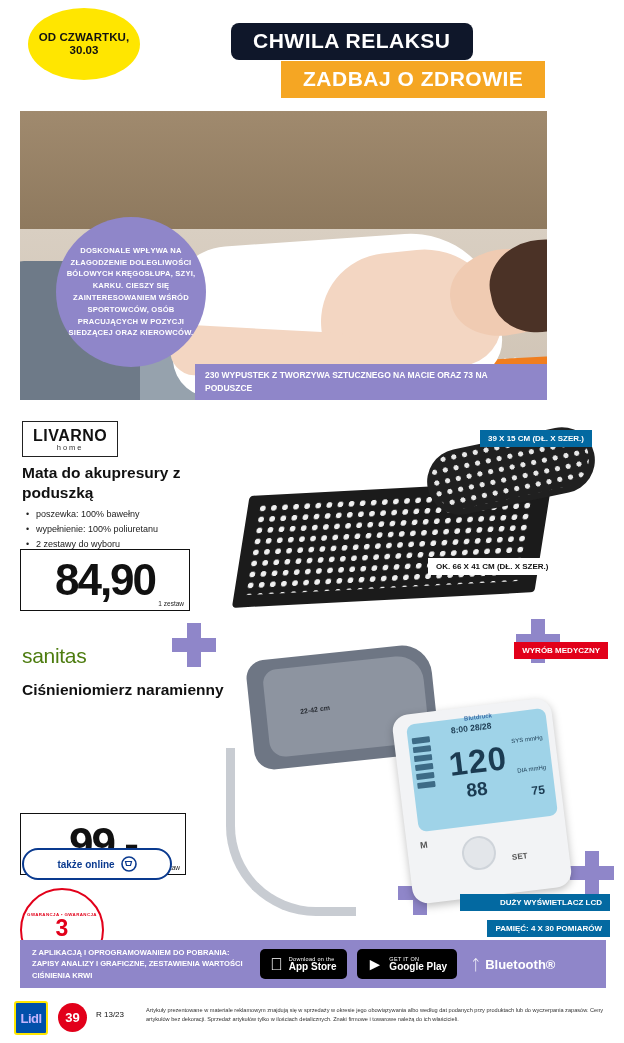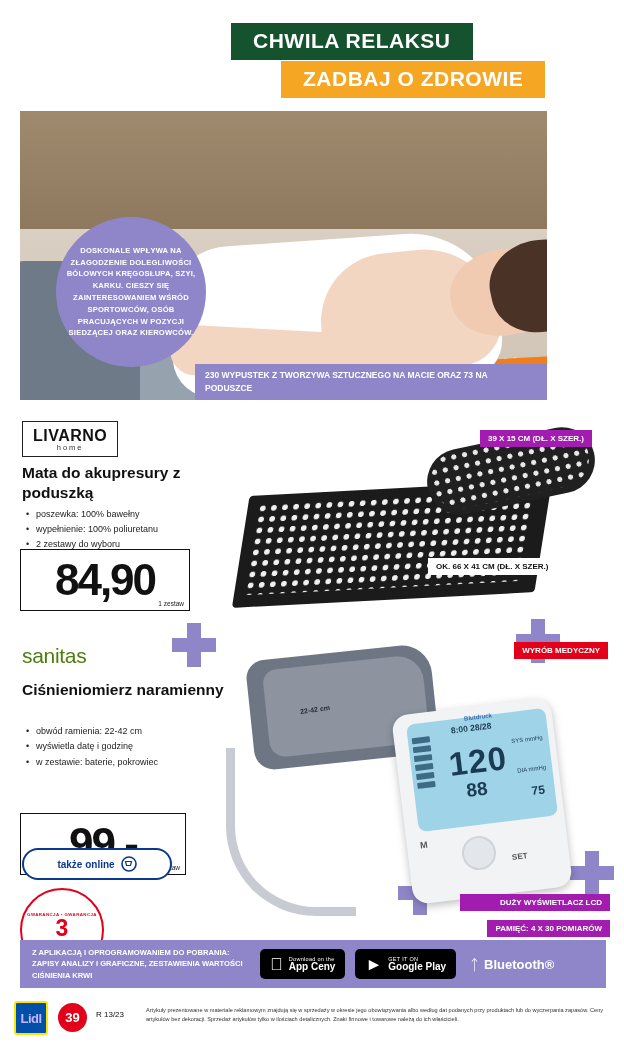--- a/index.html
+++ b/index.html
@@ -19,23 +19,24 @@
     width: 112px; height: 72px;
     background: #ffe600; border-radius: 50%;
     display: flex; flex-direction: column;
     align-items: center; justify-content: center;
     text-align: center; line-height: 1.15;
   }
   .date-badge .l1 { font-size: 11.5px; font-weight: bold; color: #111; letter-spacing: .1px; }
   .date-badge .l2 { font-size: 11.5px; font-weight: bold; color: #111; }
   .banner1 {
     position: absolute; left: 231px; top: 23px;
-    background: #14532d; color: #fff;
+    background: #0f172a; color: #fff;
     font-size: 21px; font-weight: bold; letter-spacing: .5px;
     padding: 6px 22px 7px 22px;
+    border-radius: 8px;
   }
   .banner2 {
     position: absolute; left: 281px; top: 61px;
     background: #f5a623; color: #fff;
     font-size: 21px; font-weight: bold; letter-spacing: .5px;
     padding: 6px 22px 7px 22px;
   }
 
   
   .hero {
@@ -171,21 +172,21 @@
     transform: rotate(-12deg);
   }
   .mat-photo .pillowbig-dots {
     position: absolute; left: 190px; top: 24px; width: 160px; height: 58px;
     background: radial-gradient(#e8e8e8 32%, transparent 34%) 0 0/11px 11px;
     border-radius: 34px;
     transform: rotate(-12deg);
   }
   .tag {
     position: absolute;
-    background: #a21caf; color: #fff;
+    background: #0369a1; color: #fff;
     font-size: 8px; font-weight: bold;
     padding: 4px 8px;
   }
   .tag-dim1 { right: 14px; top: 14px; }
   .tag-dim2 { left: 188px; top: 142px; background: #fff; color: #111; }
 
   
   .sec-bp { position: absolute; left: 0; top: 620px; width: 624px; height: 370px; }
   .plus {
     position: absolute; background: #8f86c9;
@@ -345,20 +346,24 @@
     display: flex; align-items: center; justify-content: center;
     font-size: 13px; font-weight: bold;
   }
   .refcode { position: absolute; left: 96px; top: 15px; font-size: 8px; color: #111; }
   .legal { position: absolute; left: 146px; top: 11px; width: 466px; font-size: 5.6px; color: #333; line-height: 1.6; }
 </style>
 </head>
 <body>
 
 <div class="header">
+  <div class="date-badge">
+    <div class="l1">OD CZWARTKU,</div>
+    <div class="l2">30.03</div>
+  </div>
   <div class="banner1">CHWILA RELAKSU</div>
   <div class="banner2">ZADBAJ O ZDROWIE</div>
 </div>
 
 <div class="hero">
   <div class="wall"></div>
   <div class="floor"></div>
   <div class="sofa"></div>
   <div class="sofa2"></div>
   <div class="mat"></div>
@@ -406,25 +411,20 @@
 <div class="sec-bp">
 
   <div class="plus plus1"></div>
   <div class="plus plus2"></div>
   <div class="plus plus3"></div>
   <div class="plus plus4"></div>
 
   <div class="brand-sanitas">sanitas</div>
   <div class="prod-title2">Ciśnieniomierz naramienny</div>
 
-  <ul class="bullets2">
-    <li>obwód ramienia: 22-42 cm</li>
-    <li>wyświetla datę i godzinę</li>
-    <li>w zestawie: baterie, pokrowiec</li>
-  </ul>
 
   <div class="price-box2">
     <div class="pnum">99,-</div>
     <div class="punit">1 zestaw</div>
   </div>
 
   <div class="online-badge">
     <span>także online</span>
     <svg width="16" height="16" viewBox="0 0 16 16">
       <circle cx="8" cy="8" r="7" fill="none" stroke="#0a3a8f" stroke-width="1.6"></circle>
@@ -471,21 +471,21 @@
   <div class="tag tag-v3">PAMIĘĆ: 4 X 30 POMIARÓW</div>
 </div>
 
 <div class="appsbar">
   <div class="txt">Z APLIKACJĄ I OPROGRAMOWANIEM DO POBRANIA: ZAPISY ANALIZY I GRAFICZNE, ZESTAWIENIA WARTOŚCI CIŚNIENIA KRWI</div>
 
   <div class="store">
     <div class="s-ic"></div>
     <div>
       <span class="s-t1">Download on the</span>
-      <span class="s-t2">App Ceny</span>
+      <span class="s-t2">App Store</span>
     </div>
   </div>
 
   <div class="store">
     <div class="s-ic">►</div>
     <div>
       <span class="s-t1">GET IT ON</span>
       <span class="s-t2">Google Play</span>
     </div>
   </div>

